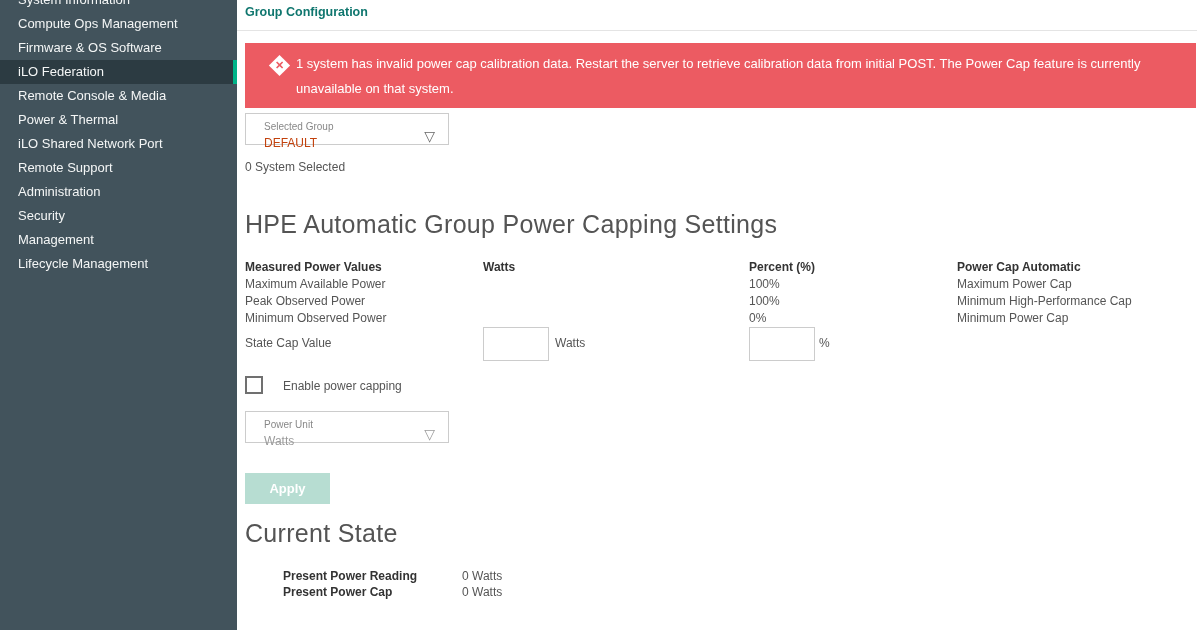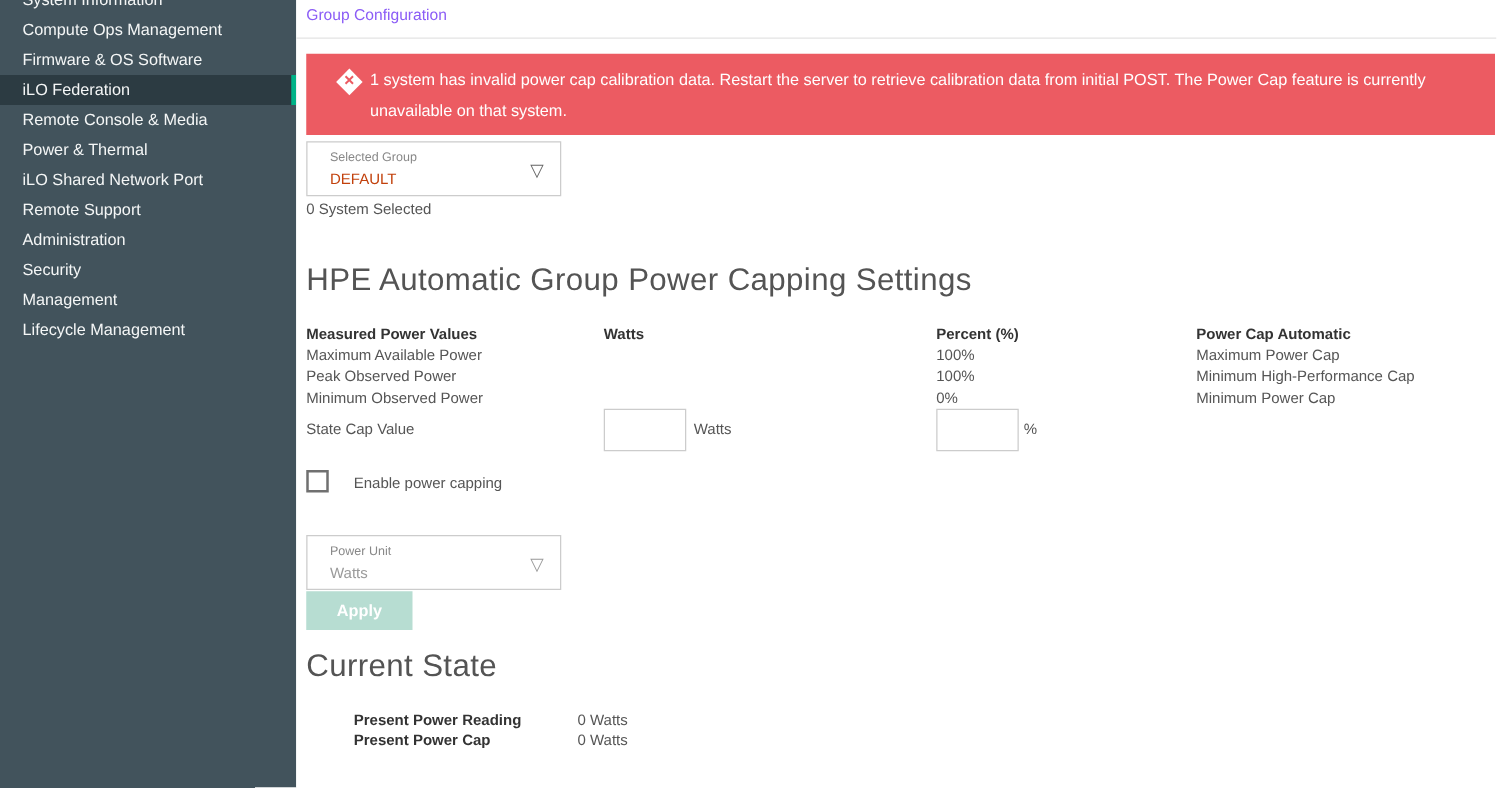--- a/index.html
+++ b/index.html
@@ -12,43 +12,43 @@
     background: #42535c; overflow: hidden; padding-left: 44px; }
   .nav-item { position: relative; height: 24px; line-height: 24px; padding-left: 18px;
     color: #f4f6f6; font-size: 13px; white-space: nowrap; cursor: pointer; }
   .nav-item.active { background: #2c3b42; }
   .nav-item.active::after { content: ""; position: absolute; right: 0; top: 0;
     width: 4px; height: 100%; background: #00b388; }
   .nav-list { position: absolute; top: -12px; left: 0; right: 0; }
 
   
   .main { position: absolute; left: 237px; top: 0; width: 963px; height: 630px; background: #fff; }
-  .page-title { position: absolute; left: 8px; top: 5px; font-size: 12.5px; color: #8b5cf6; }
+  .page-title { position: absolute; left: 8px; top: 5px; font-size: 12.5px; color: #0f766e; font-weight: bold; }
   .header-divider { position: absolute; left: 0px; top: 30px; width: 960px; height: 1px; background: #e4e4e4; }
 
   
   .alert { position: absolute; left: 8px; top: 43px; width: 951px; height: 65px;
     background: #ec5b62; color: #fff; }
   .alert-icon { position: absolute; left: 27px; top: 15px; width: 15px; height: 15px;
     background: #fff; transform: rotate(45deg); }
   .alert-icon span { position: absolute; left: 0; top: 0; width: 15px; height: 15px;
     transform: rotate(-45deg); color: #ec5b62; font-size: 11px; font-weight: bold;
     line-height: 15px; text-align: center; }
   .alert-text { position: absolute; left: 51px; right: 20px; top: 8px;
     font-size: 13px; line-height: 25px; }
 
   
-  .dropdown { position: absolute; left: 8px; width: 204px; height: 44px;
+  .dropdown { position: absolute; left: 8px; width: 204px; height: 32px;
     border: 1px solid #ccc; background: #fff; cursor: pointer; }
   .dropdown .dd-label { position: absolute; left: 18px; top: 7px; font-size: 10px; color: #888; }
   .dropdown .dd-value { position: absolute; left: 18px; top: 22px; font-size: 12px; color: #c2410c; }
   .dropdown .dd-caret { position: absolute; right: 13px; top: 14px; font-size: 14px; color: #666; }
   .dropdown.disabled .dd-value, .dropdown.disabled .dd-caret { color: #9a9a9a; }
   .dd-group { top: 113px; }
-  .dd-unit { top: 428px; padding-left: 31px; }
+  .dd-unit { top: 411px; padding-left: 31px; }
 
   .selection-status { position: absolute; left: 8px; top: 160px; font-size: 12px; color: #555; }
 
   .section-heading { position: absolute; left: 8px; font-size: 25px; font-weight: 300;
     color: #545454; letter-spacing: 0.3px; }
   .h-settings { top: 210px; }
   .h-current { top: 519px; }
 
   
   .col-head { position: absolute; font-size: 12px; font-weight: bold; color: #333; }

